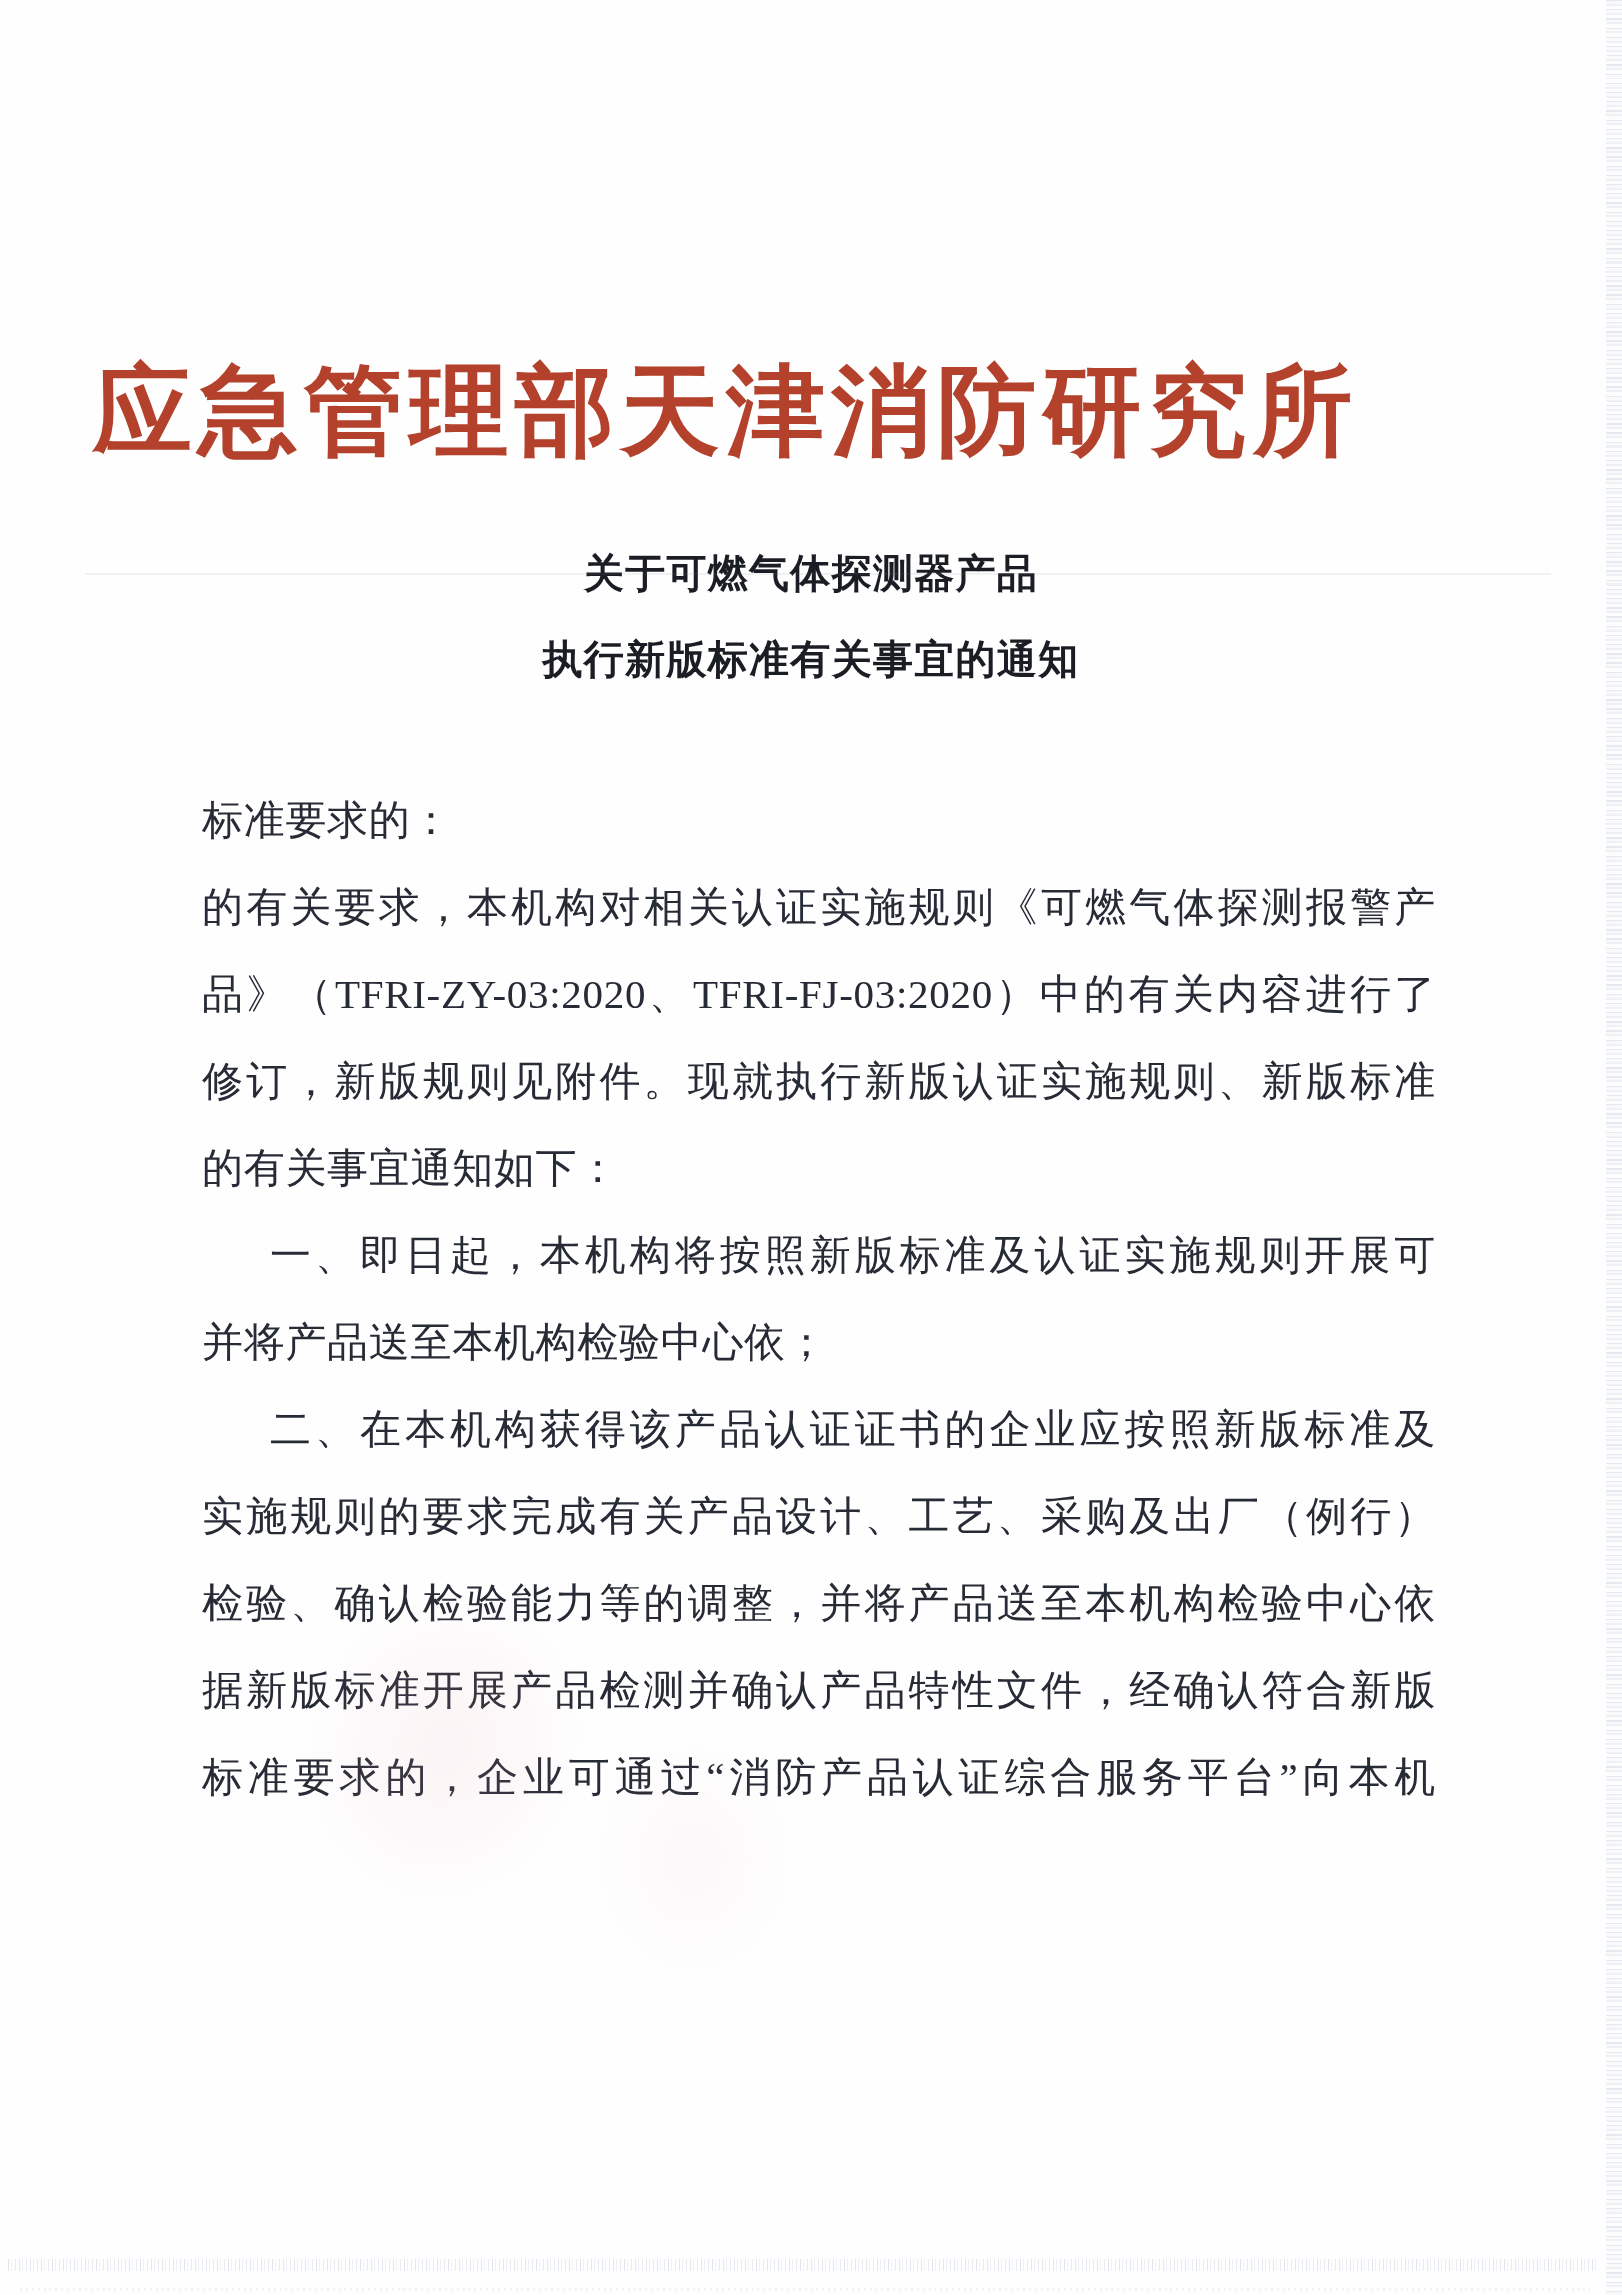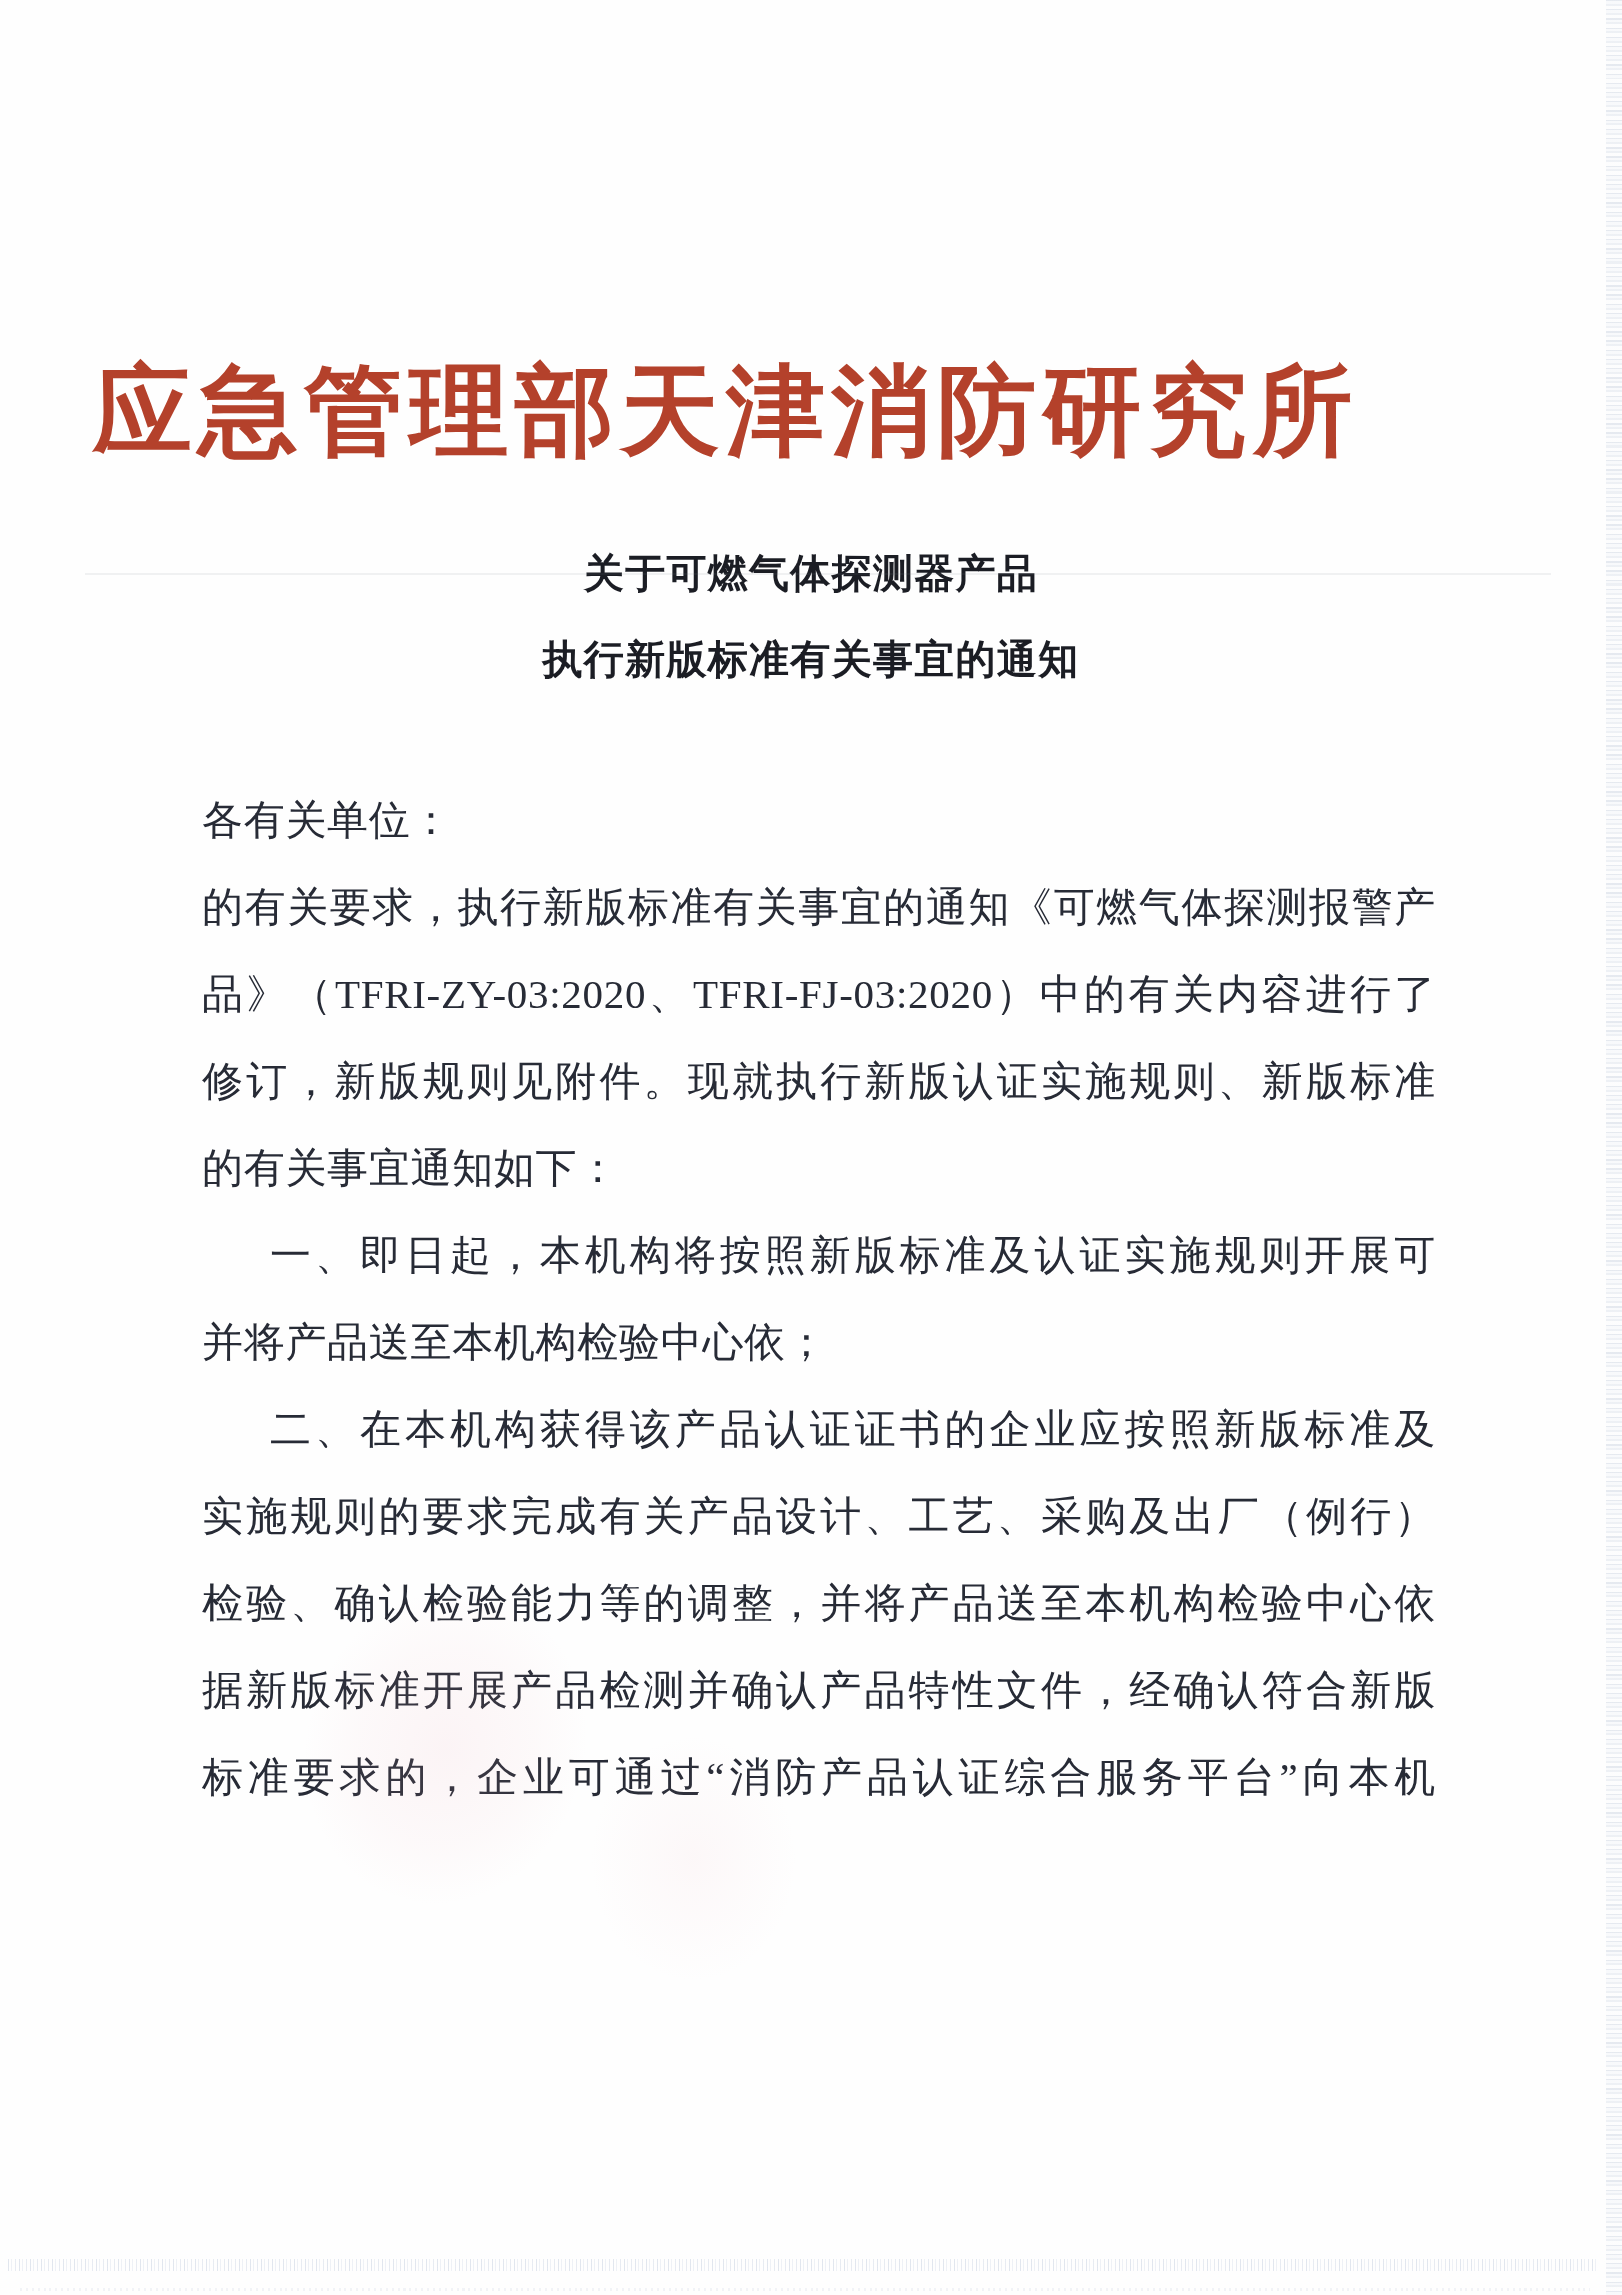--- a/index.html
+++ b/index.html
@@ -155,22 +155,22 @@
 <div class="page">
 
   <div class="agency-title">应急管理部天津消防研究所</div>
 
   <div class="doc-title">
     <div class="t-line">关于可燃气体探测器产品</div>
     <div class="t-line">执行新版标准有关事宜的通知</div>
   </div>
 
   <div class="body-block">
-    <div class="b-line no-just">各有关单位：</div>
-    <div class="b-line">的有关要求，执行新版标准有关事宜的通知《可燃气体探测报警产</div>
+    <div class="b-line no-just">标准要求的：</div>
+    <div class="b-line">的有关要求，本机构对相关认证实施规则《可燃气体探测报警产</div>
     <div class="b-line">品》（TFRI-ZY-03:2020、TFRI-FJ-03:2020）中的有关内容进行了</div>
     <div class="b-line">修订，新版规则见附件。现就执行新版认证实施规则、新版标准</div>
     <div class="b-line no-just">的有关事宜通知如下：</div>
     <div class="b-line indent">一、即日起，本机构将按照新版标准及认证实施规则开展可</div>
     <div class="b-line no-just">并将产品送至本机构检验中心依；</div>
     <div class="b-line indent">二、在本机构获得该产品认证证书的企业应按照新版标准及</div>
     <div class="b-line">实施规则的要求完成有关产品设计、工艺、采购及出厂（例行）</div>
     <div class="b-line">检验、确认检验能力等的调整，并将产品送至本机构检验中心依</div>
     <div class="b-line">据新版标准开展产品检测并确认产品特性文件，经确认符合新版</div>
     <div class="b-line">标准要求的，企业可通过“消防产品认证综合服务平台”向本机</div>

